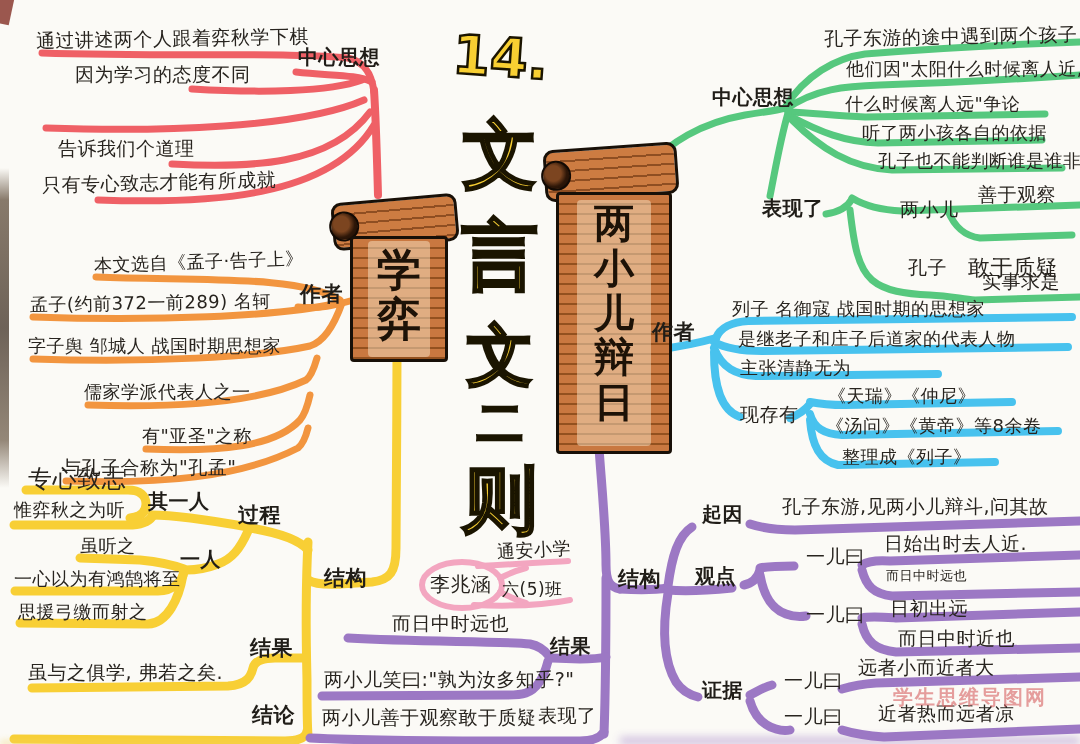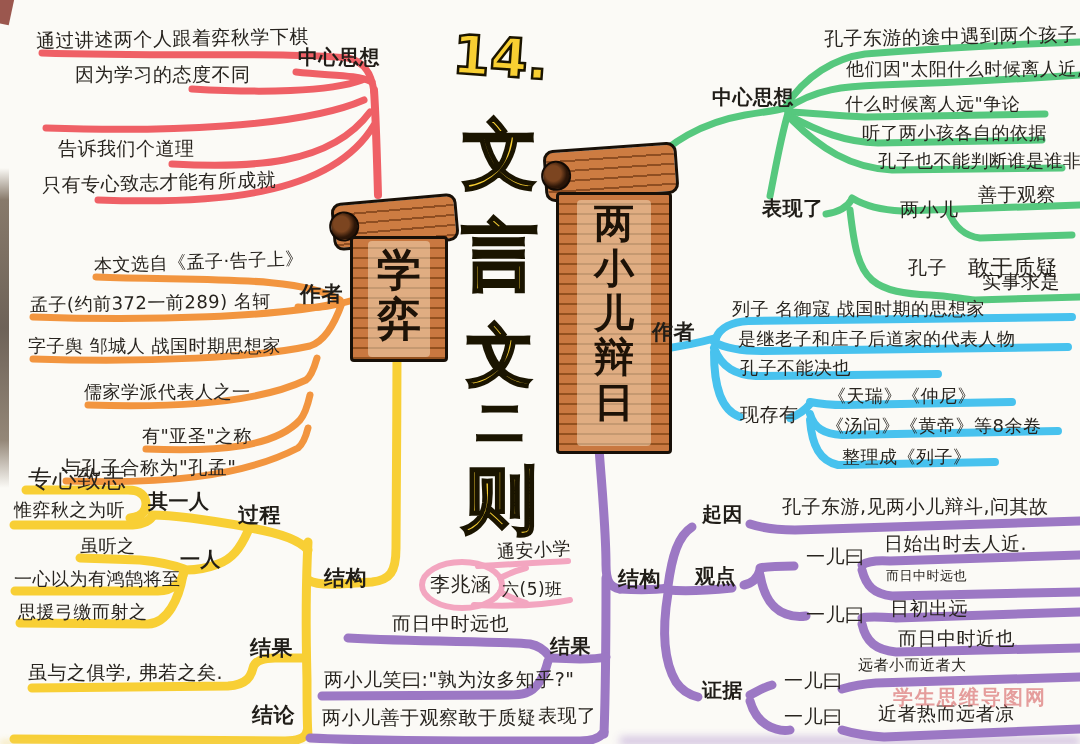--- a/index.html
+++ b/index.html
@@ -203,40 +203,40 @@
   <div class="t txt lbl" style="left:712px;top:86px;font-size:20px;">中心思想</div>
   <div class="t txt lbl" style="left:762px;top:197px;font-size:20px;">表现了</div>
   <div class="t txt" style="left:900px;top:187px;font-size:19px;margin-top:12px;">两小儿</div>
   <div class="t txt" style="left:978px;top:184px;font-size:19px;">善于观察</div>
   <div class="t txt" style="left:968px;top:214px;font-size:22px;margin-top:41px;">敢于质疑</div>
   <div class="t txt" style="left:908px;top:257px;font-size:19px;">孔子</div>
   <div class="t txt" style="left:982px;top:271px;font-size:19px;">实事求是</div>
 
   <div class="t txt" style="left:732px;top:299px;font-size:18px;">列子 名御寇 战国时期的思想家</div>
   <div class="t txt" style="left:738px;top:329px;font-size:18px;">是继老子和庄子后道家的代表人物</div>
-  <div class="t txt" style="left:740px;top:358px;font-size:18px;">孔子不能决也</div>
+  <div class="t txt" style="left:740px;top:358px;font-size:18px;">主张清静无为</div>
   <div class="t txt lbl" style="left:652px;top:320px;font-size:21px;">作者</div>
   <div class="t txt" style="left:740px;top:404px;font-size:19px;">现存有</div>
   <div class="t txt" style="left:828px;top:386px;font-size:18px;">《天瑞》《仲尼》</div>
   <div class="t txt" style="left:826px;top:416px;font-size:18px;">《汤问》《黄帝》等8余卷</div>
   <div class="t txt" style="left:842px;top:447px;font-size:18px;">整理成《列子》</div>
 
   <div class="t txt lbl" style="left:618px;top:567px;font-size:21px;">结构</div>
   <div class="t txt lbl" style="left:702px;top:503px;font-size:20px;">起因</div>
   <div class="t txt" style="left:782px;top:496px;font-size:19px;">孔子东游,见两小儿辩斗,问其故</div>
   <div class="t txt lbl" style="left:695px;top:565px;font-size:20px;">观点</div>
   <div class="t txt" style="left:806px;top:546px;font-size:19px;">一儿曰</div>
   <div class="t txt" style="left:884px;top:533px;font-size:19px;">日始出时去人近.</div>
   <div class="t txt" style="left:886px;top:569px;font-size:13px;">而日中时远也</div>
   <div class="t txt" style="left:806px;top:604px;font-size:19px;">一儿曰</div>
   <div class="t txt" style="left:890px;top:598px;font-size:19px;">日初出远</div>
   <div class="t txt" style="left:898px;top:628px;font-size:19px;">而日中时近也</div>
   <div class="t txt lbl" style="left:702px;top:679px;font-size:20px;">证据</div>
   <div class="t txt" style="left:784px;top:670px;font-size:19px;">一儿曰</div>
-  <div class="t txt" style="left:858px;top:657px;font-size:15px;">远者小而近者大</div>
+  <div class="t txt" style="left:858px;top:657px;font-size:19px;">远者小而近者大</div>
   <div class="t txt" style="left:784px;top:706px;font-size:19px;">一儿曰</div>
   <div class="t txt" style="left:878px;top:703px;font-size:19px;">近者热而远者凉</div>
   <div class="t txt lbl" style="left:550px;top:635px;font-size:20px;">结果</div>
   <div class="t txt" style="left:392px;top:613px;font-size:19px;">而日中时远也</div>
   <div class="t txt" style="left:324px;top:669px;font-size:19px;">两小儿笑曰:"孰为汝多知乎?"</div>
   <div class="t txt" style="left:322px;top:707px;font-size:19px;">两小儿善于观察敢于质疑</div>
   <div class="t txt" style="left:538px;top:705px;font-size:19px;">表现了</div>
 
   <div id="wm" class="t" style="left:893px;top:686px;font-size:20px;">学生思维导图网</div>
 

